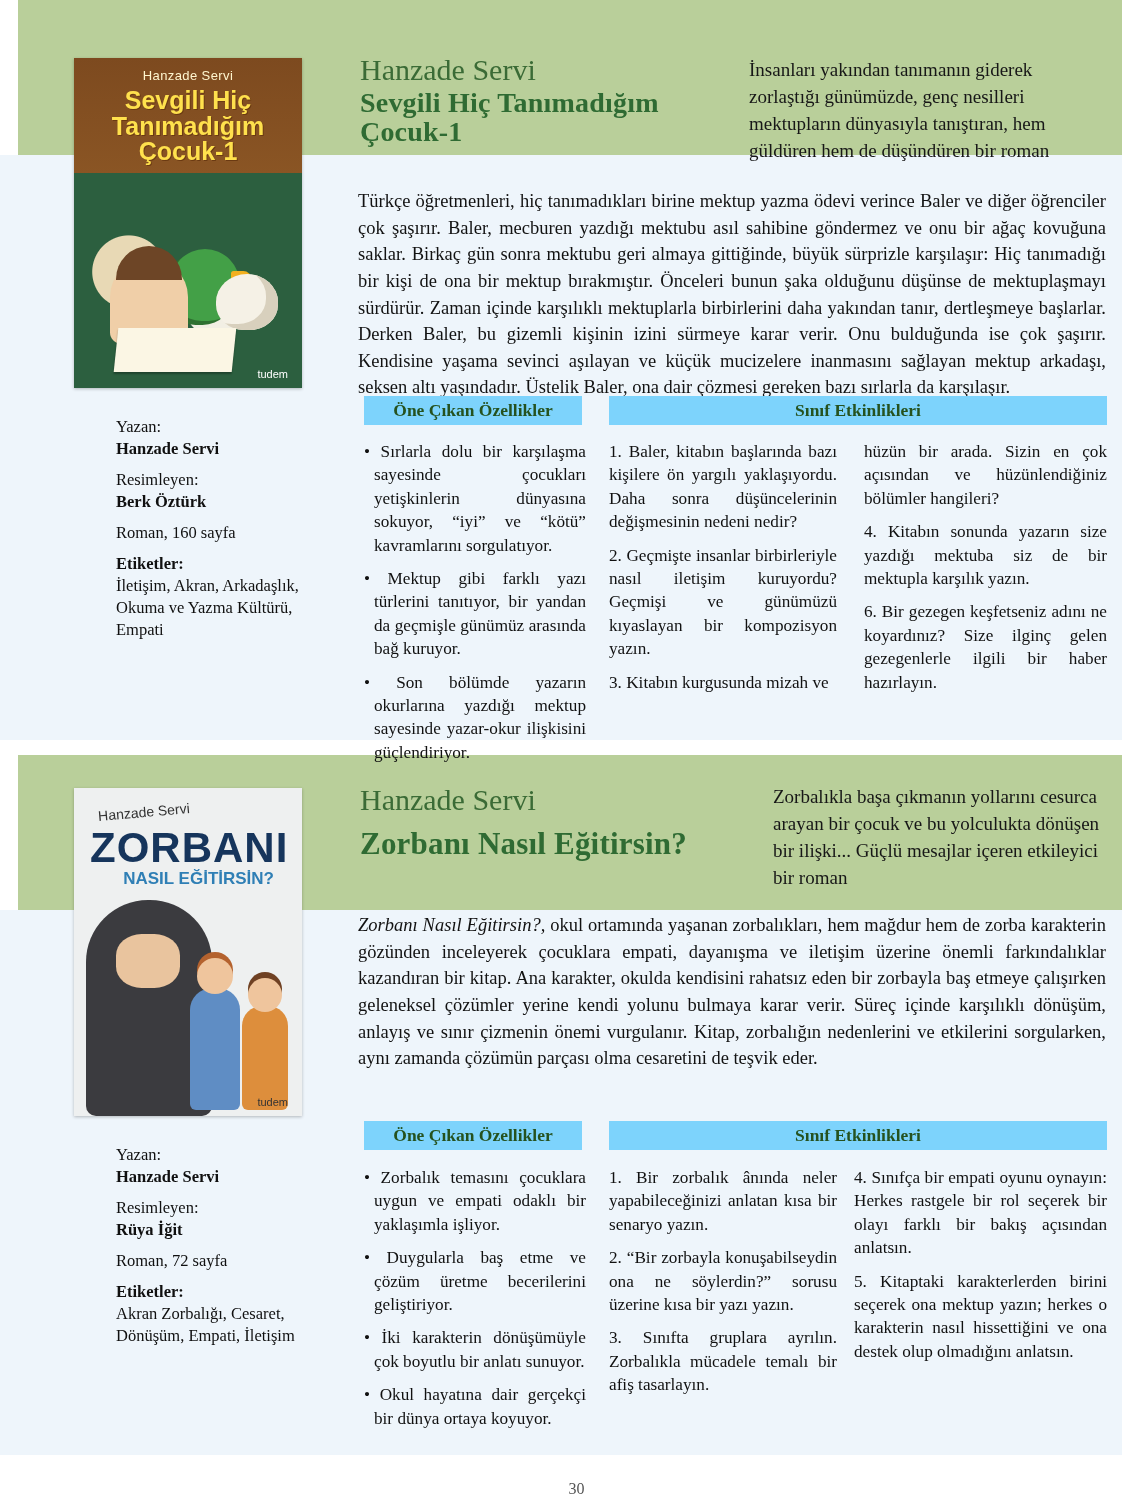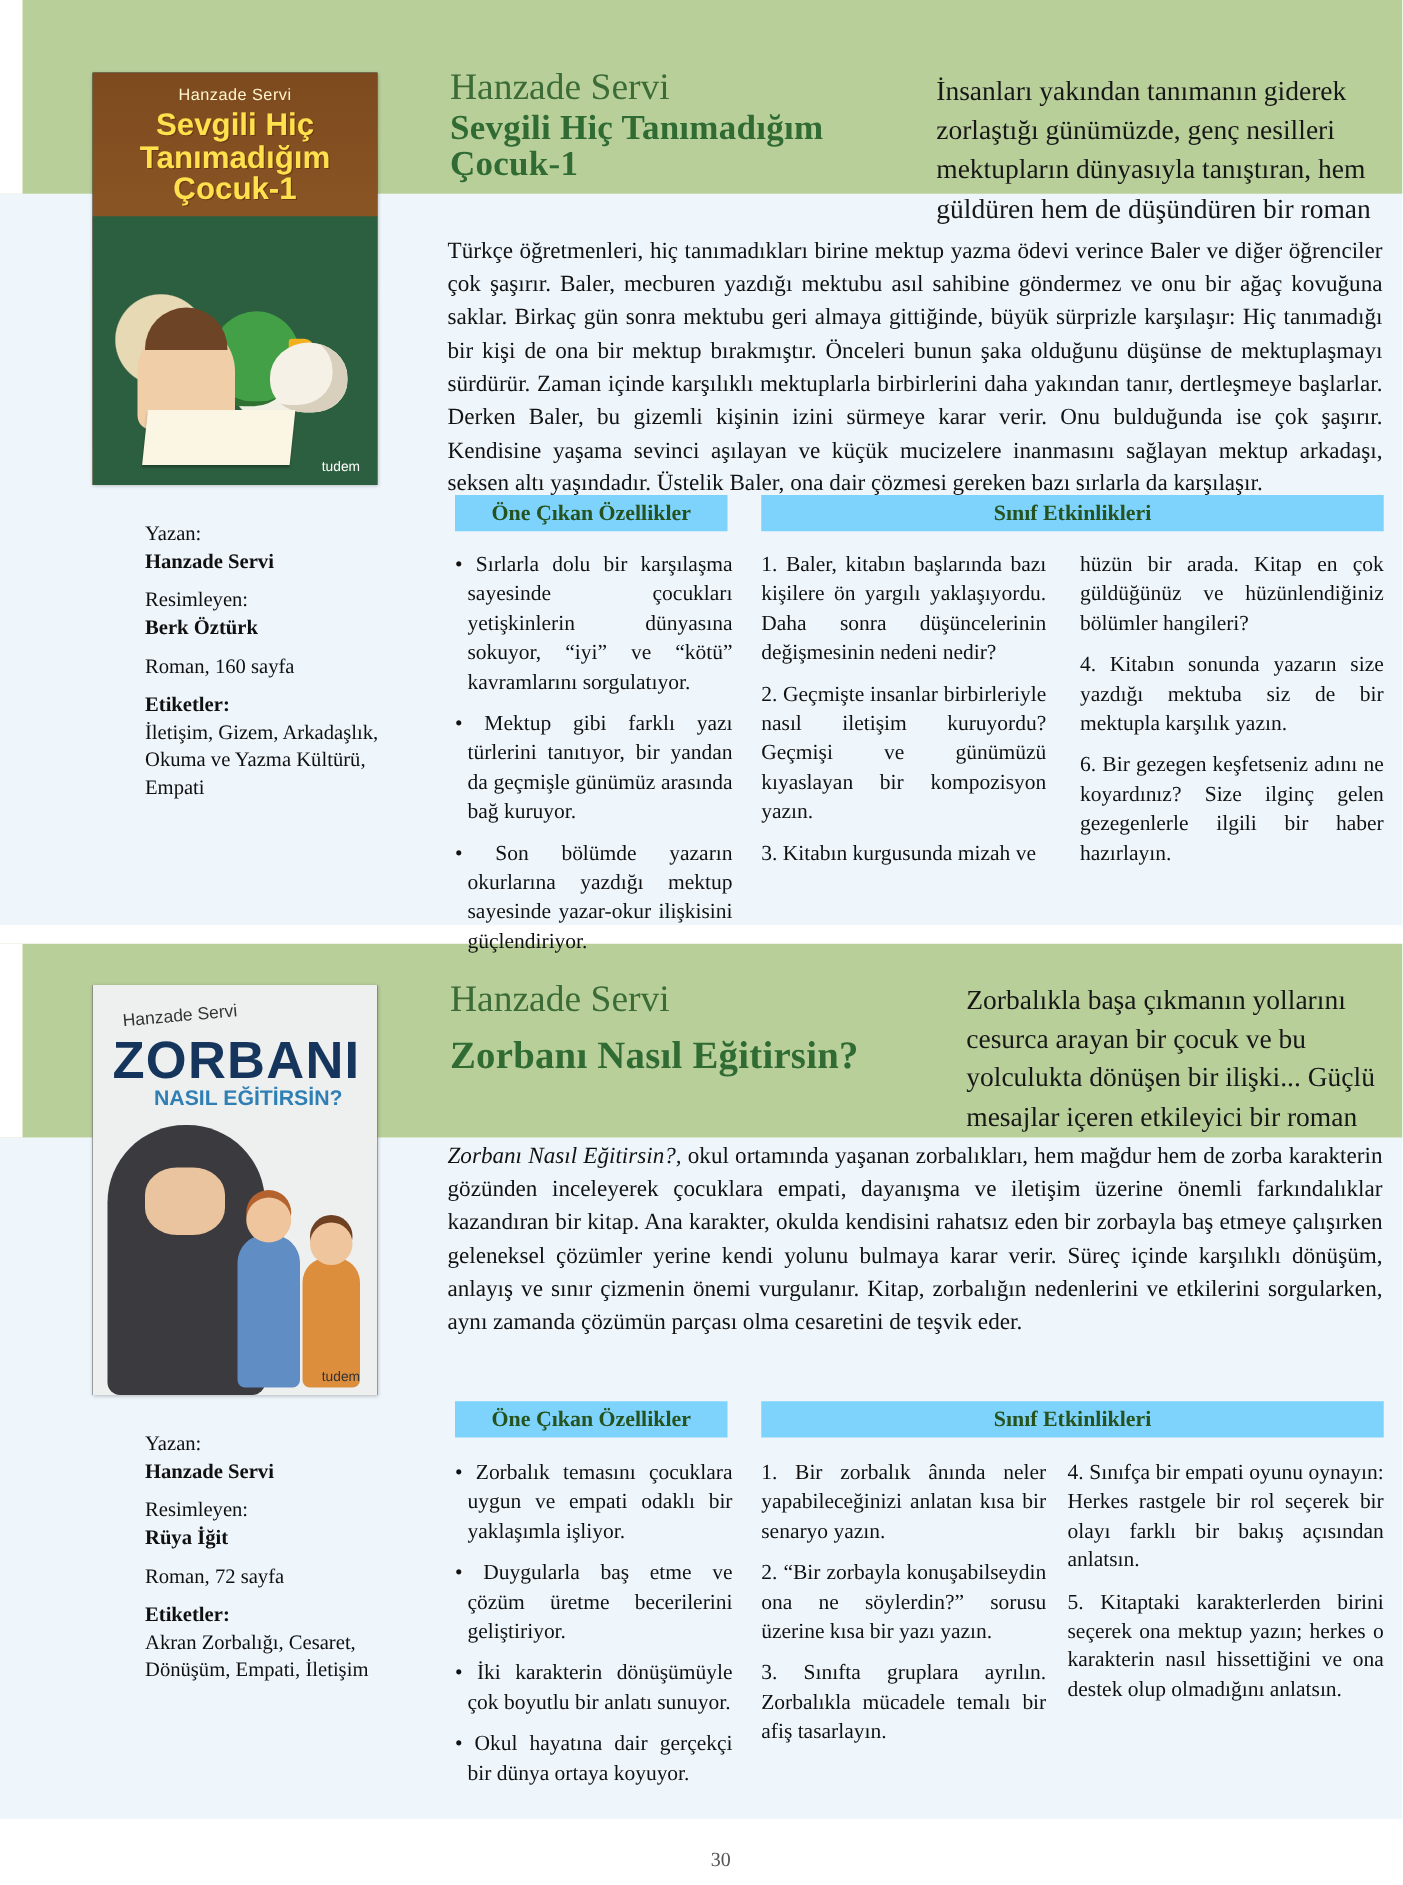--- a/index.html
+++ b/index.html
@@ -246,21 +246,21 @@
     left: 329px;
     font-size: 28px;
     font-weight: bold;
     color: #2f6b33;
     line-height: 1.05;
     letter-spacing: .2px;
   }
   .head-blurb {
     position: absolute;
     width: 352px;
-    font-size: 22px;
+    font-size: 19px;
     line-height: 1.42;
     color: #171717;
   }
 
   .entry-1 .head-author { top: 53px; }
   .entry-1 .head-title  { top: 88px; width: 370px; }
   .entry-1 .head-blurb  { left: 718px; top: 57px; }
 
   
   .summary {
@@ -362,40 +362,40 @@
 
       <div class="summary">Türkçe öğretmenleri, hiç tanımadıkları birine mektup yazma ödevi verince Baler ve diğer öğrenciler çok şaşırır. Baler, mecburen yazdığı mektubu asıl sahibine göndermez ve onu bir ağaç kovuğuna saklar. Birkaç gün sonra mektubu geri almaya gittiğinde, büyük sürprizle karşılaşır: Hiç tanımadığı bir kişi de ona bir mektup bırakmıştır. Önceleri bunun şaka olduğunu düşünse de mektuplaşmayı sürdürür. Zaman içinde karşılıklı mektuplarla birbirlerini daha yakından tanır, dertleşmeye başlarlar. Derken Baler, bu gizemli kişinin izini sürmeye karar verir. Onu bulduğunda ise çok şaşırır. Kendisine yaşama sevinci aşılayan ve küçük mucizelere inanmasını sağlayan mektup arkadaşı, seksen altı yaşındadır. Üstelik Baler, ona dair çözmesi gereken bazı sırlarla da karşılaşır.</div>
 
       <div class="meta">
         <div class="lbl">Yazan:</div>
         <div class="val">Hanzade Servi</div>
         <div class="lbl">Resimleyen:</div>
         <div class="val">Berk Öztürk</div>
         <div class="line">Roman, 160 sayfa</div>
         <div class="lbl val">Etiketler:</div>
-        <div>İletişim, Gizem, Arkadaşlık, Okuma ve Yazma Kültürü, Empati</div>
+        <div>İletişim, Akran, Arkadaşlık, Okuma ve Yazma Kültürü, Empati</div>
       </div>
 
       <div class="bar bar-feat">Öne Çıkan Özellikler</div>
       <div class="bar bar-act">Sınıf Etkinlikleri</div>
 
       <div class="col col-feat">
         <p class="bullet">• Sırlarla dolu bir karşılaşma sayesinde çocukları yetişkinlerin dünyasına sokuyor, “iyi” ve “kötü” kavramlarını sorgulatıyor.</p>
         <p class="bullet">• Mektup gibi farklı yazı türlerini tanıtıyor, bir yandan da geçmişle günümüz arasında bağ kuruyor.</p>
         <p class="bullet">• Son bölümde yazarın okurlarına yazdığı mektup sayesinde yazar-okur ilişkisini güçlendiriyor.</p>
       </div>
 
       <div class="col col-act1">
         <p>1. Baler, kitabın başlarında bazı kişilere ön yargılı yaklaşıyordu. Daha sonra düşüncelerinin değişmesinin nedeni nedir?</p>
         <p>2. Geçmişte insanlar birbirleriyle nasıl iletişim kuruyordu? Geçmişi ve günümüzü kıyaslayan bir kompozisyon yazın.</p>
         <p>3. Kitabın kurgusunda mizah ve</p>
       </div>
 
       <div class="col col-act2">
-        <p>hüzün bir arada. Kitap en çok güldüğünüz ve hüzünlendiğiniz bölümler hangileri?</p>
+        <p>hüzün bir arada. Sizin en çok açısından ve hüzünlendiğiniz bölümler hangileri?</p>
         <p>4. Kitabın sonunda yazarın size yazdığı mektuba siz de bir mektupla karşılık yazın.</p>
         <p>6. Bir gezegen keşfetseniz adını ne koyardınız? Size ilginç gelen gezegenlerle ilgili bir haber hazırlayın.</p>
       </div>
     </div>
   </div>
 
   <div class="entry entry-2">
     <div class="bg-blue"></div>
     <div class="band"></div>
     <div class="band-inner-white"></div>

